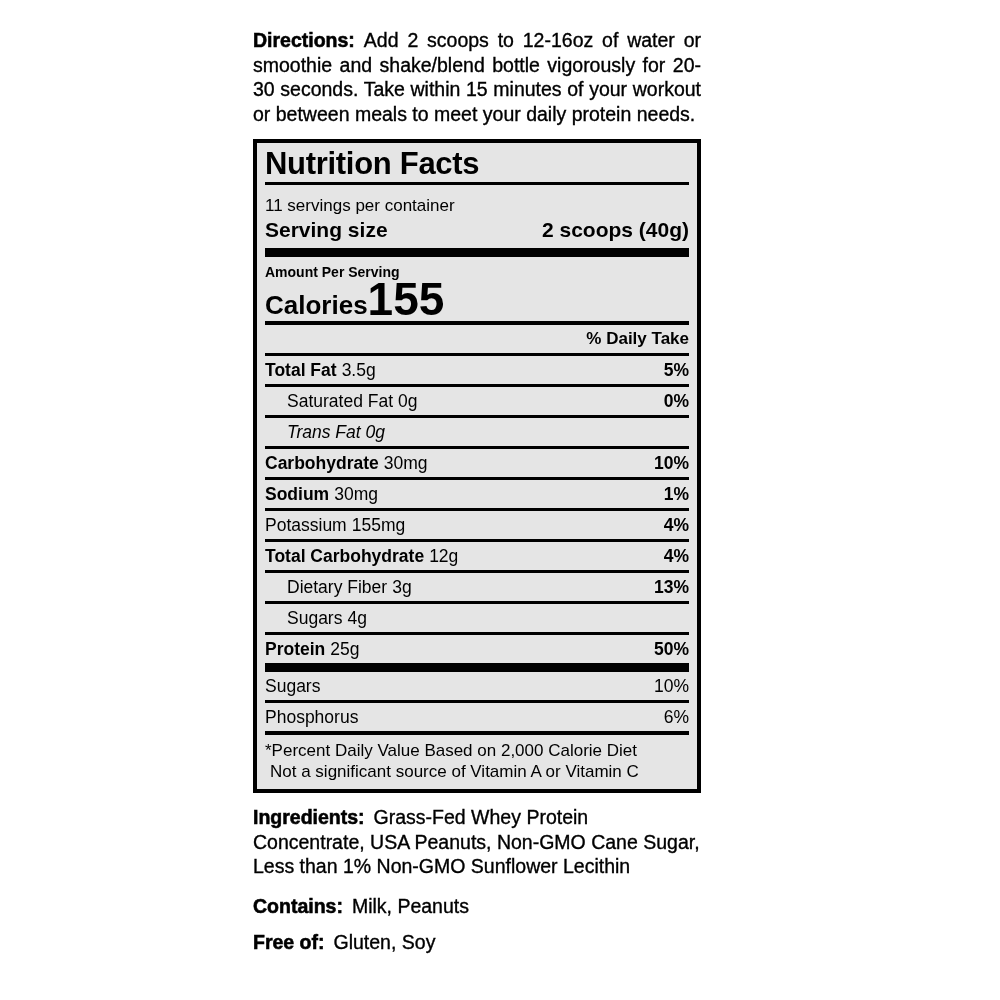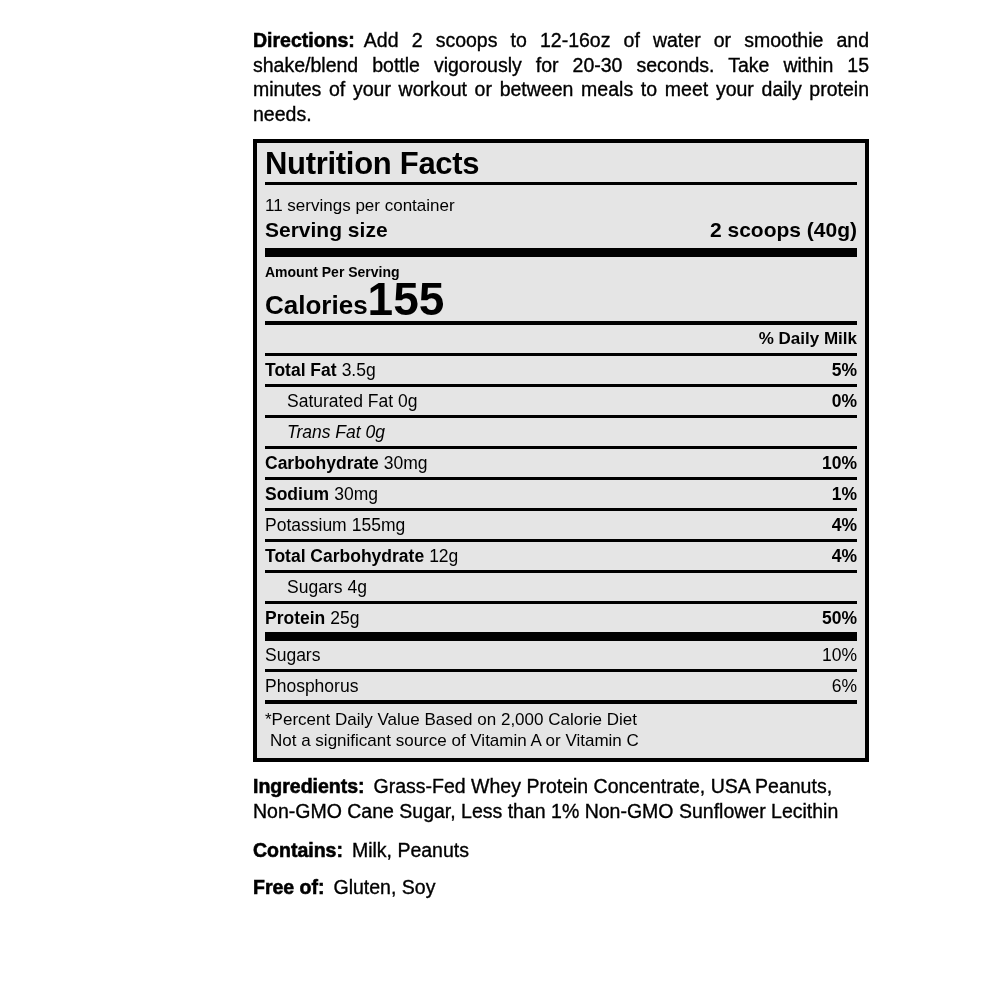--- a/index.html
+++ b/index.html
@@ -1,20 +1,20 @@
 <!DOCTYPE html>
 <html><head>
 <meta charset="utf-8">
 <style>
   html,body{margin:0;padding:0;}
   body{
     width:1000px;height:1000px;background:#ffffff;color:#000000;
     font-family:"Liberation Sans", sans-serif;position:relative;overflow:hidden;
   }
-  .content{position:absolute;left:253px;top:28px;width:616px;}
+  .content{position:absolute;left:253px;top:28px;width:448px;}
 
   
   .para{font-size:19.5px;line-height:24.5px;margin:0;-webkit-text-stroke:0.35px #000;}
   .para .plabel{font-weight:bold;-webkit-text-stroke:0.55px #000;margin-right:9px;}
   .directions{text-align:justify;margin-bottom:13px;}
   .ingredients{margin-top:12px;}
   .contains{margin-top:15px;}
   .freeof{margin-top:12px;}
 
   
@@ -61,21 +61,21 @@
       <span>2 scoops (40g)</span>
     </div>
     <div class="bar-thick"></div>
 
     <div class="amount-per">Amount Per Serving</div>
     <div class="cal-row">
       <span class="cal-label">Calories</span>
       <span class="cal-value">155</span>
     </div>
     <div class="bar-med"></div>
-    <div class="dv-header">% Daily Milk</div>
+    <div class="dv-header">% Daily Take</div>
 
     <div class="nf-row">
       <span class="nf-name"><span class="n">Total Fat</span><span class="a">3.5g</span></span>
       <span class="nf-dv b">5%</span>
     </div>
     <div class="nf-row ind plain">
       <span class="nf-name"><span class="n">Saturated Fat</span><span class="a">0g</span></span>
       <span class="nf-dv b">0%</span>
     </div>
     <div class="nf-row ind plain it">
@@ -90,20 +90,24 @@
       <span class="nf-name"><span class="n">Sodium</span><span class="a">30mg</span></span>
       <span class="nf-dv b">1%</span>
     </div>
     <div class="nf-row plain">
       <span class="nf-name"><span class="n">Potassium</span><span class="a">155mg</span></span>
       <span class="nf-dv b">4%</span>
     </div>
     <div class="nf-row">
       <span class="nf-name"><span class="n">Total Carbohydrate</span><span class="a">12g</span></span>
       <span class="nf-dv b">4%</span>
+    </div>
+    <div class="nf-row ind plain">
+      <span class="nf-name"><span class="n">Dietary Fiber</span><span class="a">3g</span></span>
+      <span class="nf-dv b">13%</span>
     </div>
     <div class="nf-row ind plain">
       <span class="nf-name"><span class="n">Sugars</span><span class="a">4g</span></span>
       <span class="nf-dv"></span>
     </div>
     <div class="nf-row r-protein">
       <span class="nf-name"><span class="n">Protein</span><span class="a">25g</span></span>
       <span class="nf-dv b">50%</span>
     </div>
     <div class="nf-row plain">

